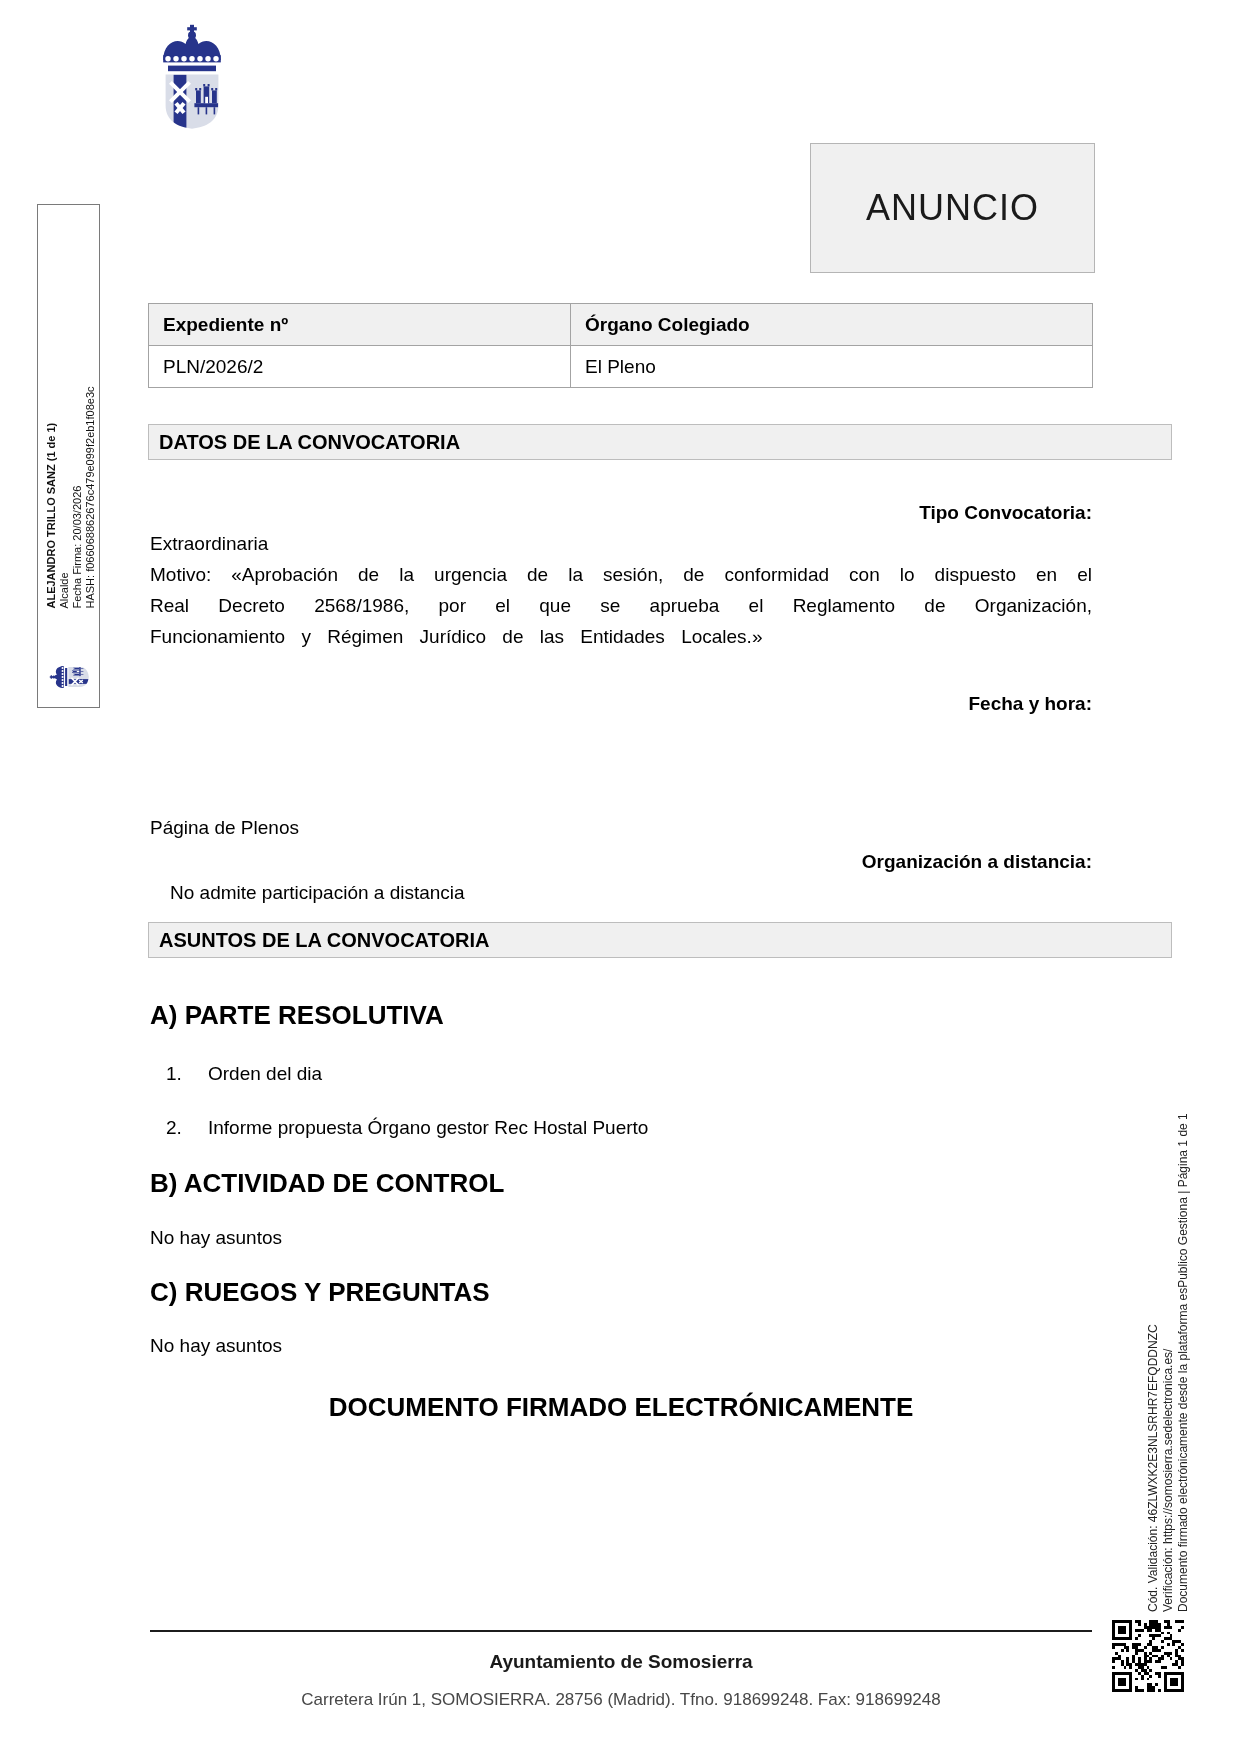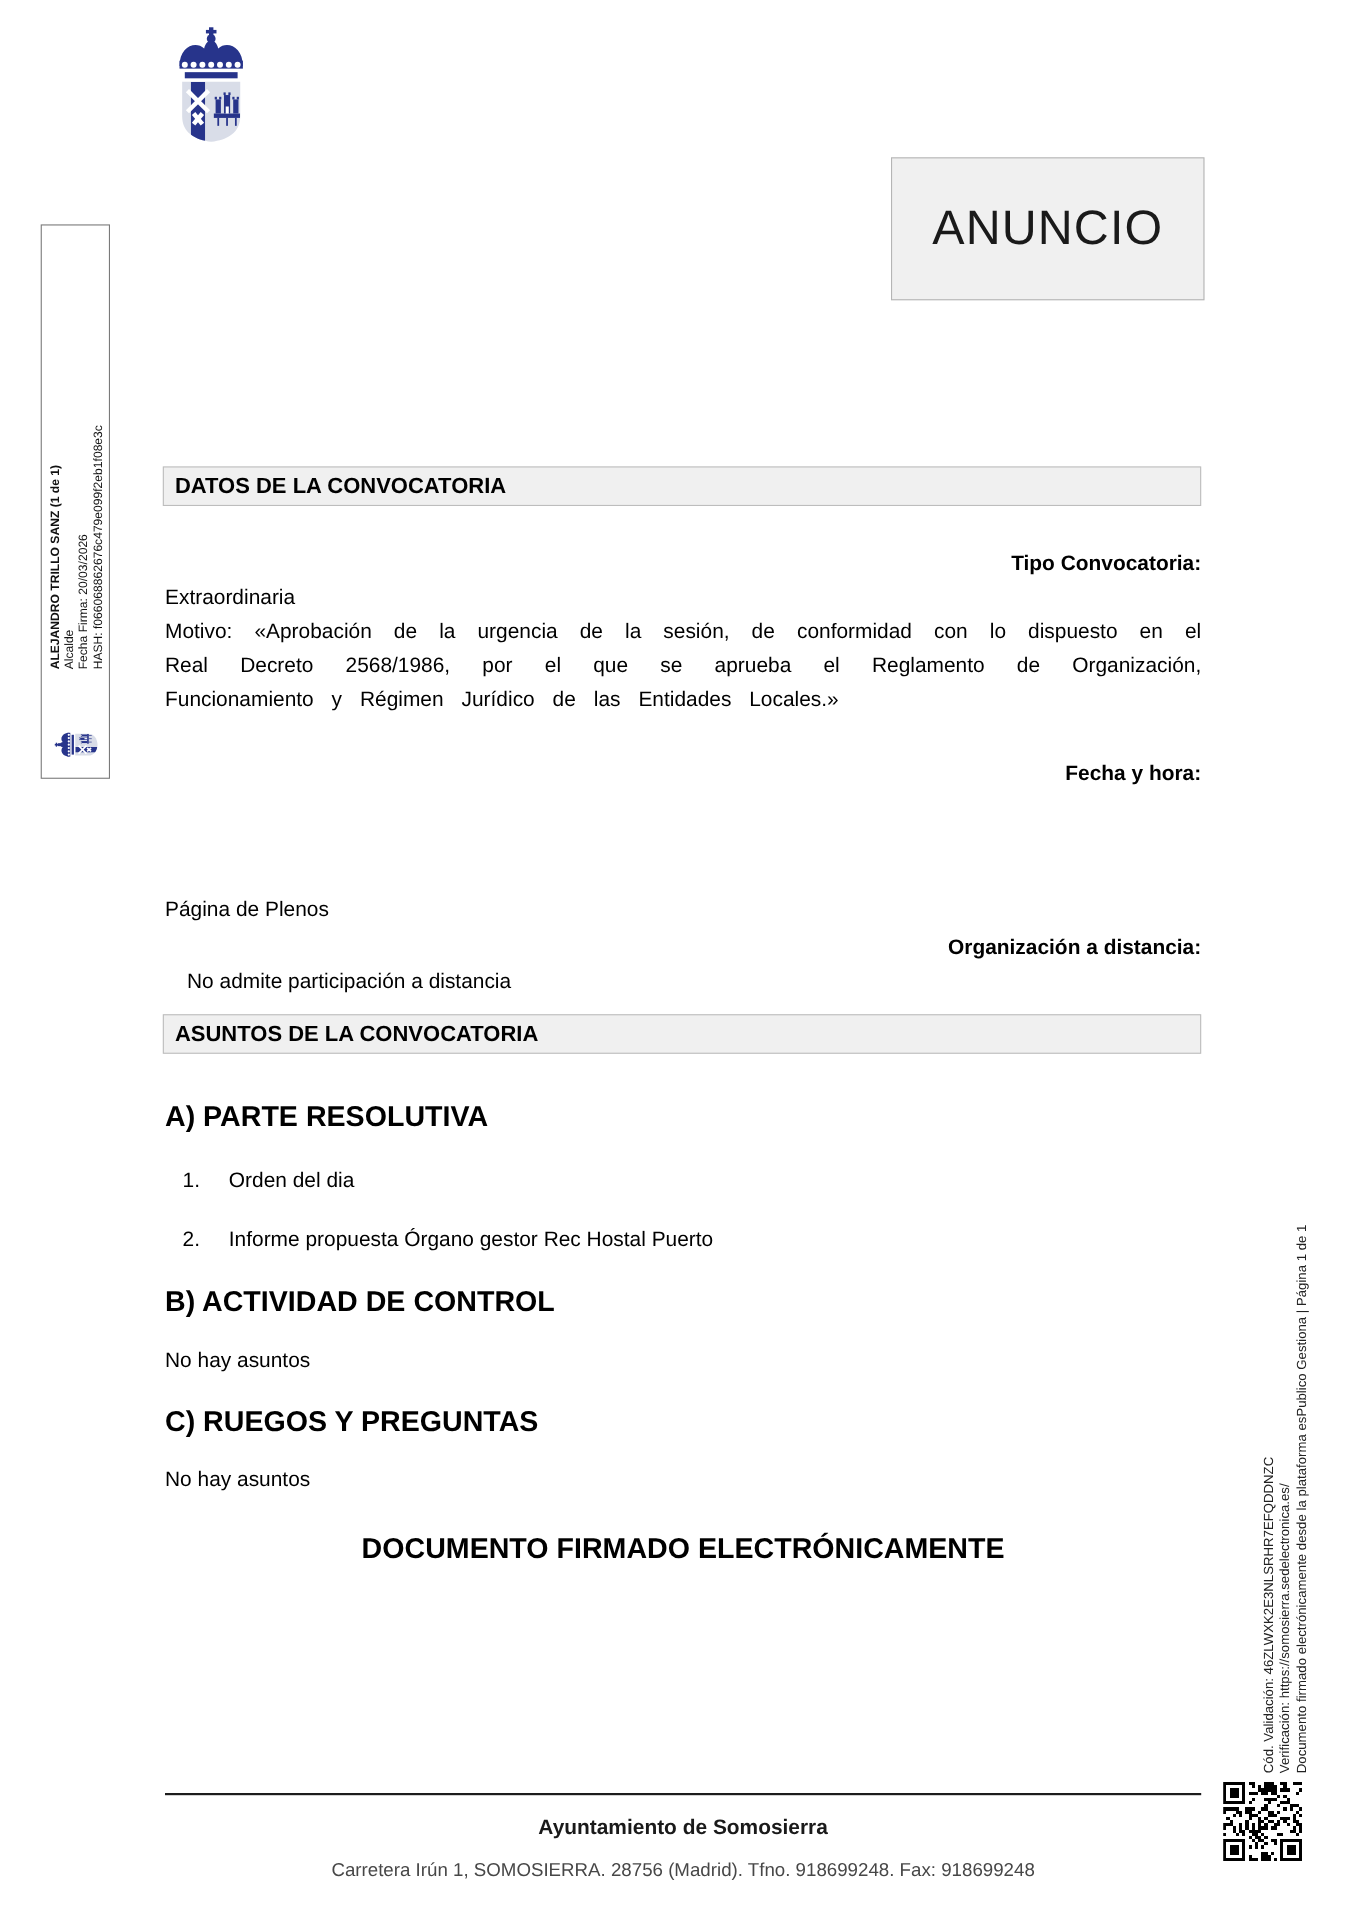--- a/index.html
+++ b/index.html
@@ -18,30 +18,30 @@
     transform:rotate(-90deg);box-sizing:border-box;
     padding:6px 0 0 100px;font-size:11px;line-height:13px;color:#111;white-space:nowrap;}
   .sig-name{font-weight:bold;}
   .mini{position:absolute;left:50%;bottom:10px;transform:translateX(-50%) rotate(-90deg);
     width:30px;height:40px;}
   .mini svg{width:100%;height:100%;}
   
   .anuncio-box{position:absolute;left:810px;top:143px;width:285px;height:130px;
     background:var(--header-bg,#f0f0f0);border:1px solid var(--border-grey,#b5b5b5);
     box-sizing:border-box;display:flex;align-items:center;justify-content:center;}
-  .anuncio-box span{font-size:44px;letter-spacing:1px;color:#1a1a1a;}
+  .anuncio-box span{font-size:36px;letter-spacing:1px;color:#1a1a1a;}
   
   .info-table{position:absolute;left:148px;top:303px;border-collapse:collapse;}
   .info-table td{border:1px solid #a3a3a3;box-sizing:border-box;height:42px;
     padding:0 14px;font-size:19px;vertical-align:middle;}
   .info-table .hdr td{background:var(--header-bg,#f0f0f0);font-weight:bold;}
   .col1{width:422px;}
   .col2{width:522px;}
   
-  .section-bar{position:absolute;left:148px;width:944px;height:36px;box-sizing:border-box;
+  .section-bar{position:absolute;left:148px;width:1024px;height:36px;box-sizing:border-box;
     background:var(--header-bg,#f0f0f0);border:1px solid #bdbdbd;
     font-weight:bold;font-size:20px;line-height:34px;padding-left:10px;}
   #datos-bar{top:424px;}
   #asuntos-bar{top:922px;}
   
   .t{position:absolute;left:150px;width:942px;font-size:19px;line-height:31px;}
   .b{font-weight:bold;text-align:right;}
   .h{font-weight:bold;font-size:26px;}
   #tipo-label{top:497px;}
   #tipo-value{top:528px;}
@@ -146,20 +146,32 @@
       <svg>
           <use href="#escudo"></use>
         </svg>
     </div>
   </div>
 
   <div class="anuncio-box">
     <span>ANUNCIO</span>
   </div>
 
+  <table class="info-table">
+    <tbody>
+        <tr class="hdr">
+      <td class="col1">Expediente nº</td>
+      <td class="col2">Órgano Colegiado</td>
+    </tr>
+    <tr>
+      <td class="col1">PLN/2026/2</td>
+      <td class="col2">El Pleno</td>
+    </tr>
+  </tbody>
+    </table>
 
   <div class="section-bar" id="datos-bar">DATOS DE LA CONVOCATORIA</div>
 
   <div class="t b" id="tipo-label">Tipo Convocatoria:</div>
   <div class="t" id="tipo-value">Extraordinaria</div>
   <div class="t" id="motivo">Motivo: «Aprobación de la urgencia de la sesión, de conformidad con lo dispuesto en el Real Decreto 2568/1986, por el que se aprueba el Reglamento de Organización, Funcionamiento y Régimen Jurídico de las Entidades Locales.»</div>
 
   <div class="t b" id="fecha-label">Fecha y hora:</div>
 
   <div class="t" id="lugar-value">Página de Plenos</div>

